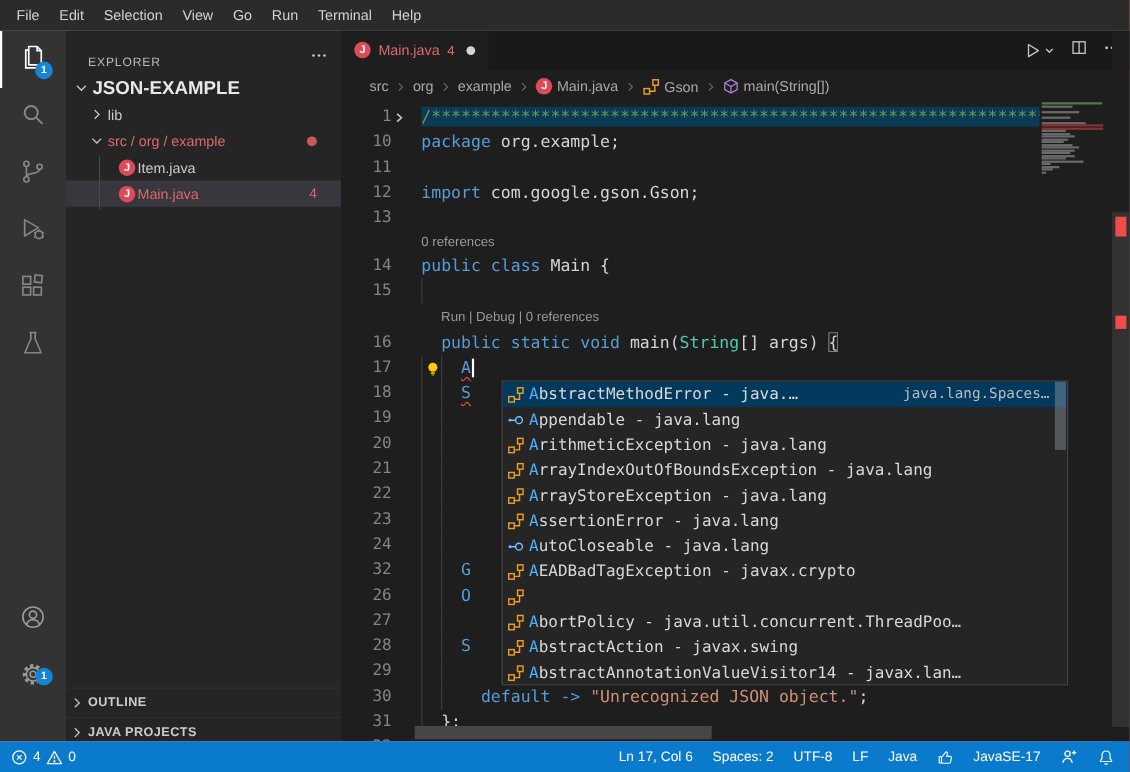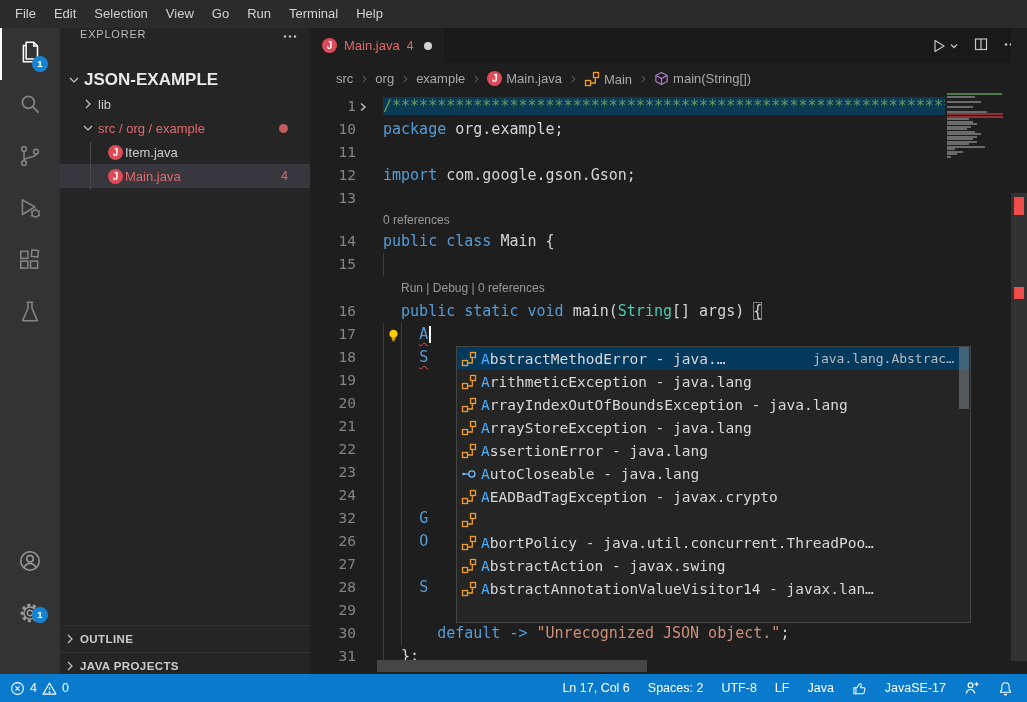--- a/index.html
+++ b/index.html
@@ -12,21 +12,21 @@
   
   .activitybar{position:absolute;left:0;top:28px;width:60px;height:646px;background:#333333;z-index:25;}
   .abitem{width:60px;height:52px;display:flex;align-items:center;justify-content:center;
           color:#868686;position:relative;box-sizing:border-box;}
   .abitem.active{color:#ffffff;border-left:2px solid #ffffff;}
   .abitem .badge, .abbot .badge{position:absolute;right:12px;bottom:8px;min-width:16px;height:16px;border-radius:9px;
           background:#1585d3;color:#fff;font-size:9.5px;line-height:16px;text-align:center;font-weight:bold;}
   .abbot{position:absolute;width:60px;height:32px;display:flex;align-items:center;justify-content:center;color:#9b9b9b;}
   
   .sidebar{position:absolute;left:60px;top:28px;width:250px;height:646px;background:#252526;z-index:20;}
-  .sb-header{display:flex;align-items:flex-start;justify-content:space-between;height:35px;padding:0 12px 0 20px;}
+  .sb-header{display:flex;align-items:flex-end;justify-content:space-between;height:35px;padding:0 12px 0 20px;}
   .sb-title{color:#bbbbbb;font-size:11px;letter-spacing:.8px;}
   .sb-more{color:#c5c5c5;}
   .tree{position:absolute;left:0;top:40px;width:250px;}
   .trow{height:24px;display:flex;align-items:center;color:#cccccc;font-size:13px;position:relative;box-sizing:border-box;}
   .trow.selected{background:#37373d;}
   .trow .chev{width:16px;height:16px;flex:none;color:#c5c5c5;display:flex;align-items:center;justify-content:center;}
   .trow .lbl{margin-left:2px;white-space:pre;}
   .trow.errorlbl .lbl{color:#e0696d;}
   .trow.boldlbl .lbl{font-weight:bold;font-size:17px;color:#e8e8e8;}
   .trow .tbadge{position:absolute;right:22px;color:#e0696d;font-size:12.5px;}
@@ -307,21 +307,21 @@
           </svg>
         </span>
         <span class="crumb">
           <span style="display: flex;">
             <svg width="16" height="16" viewBox="0 0 16 16" fill="none" stroke="#EE9D28" stroke-width="1.3">
               <rect x="1.5" y="9.5" width="5" height="5"></rect>
               <rect x="9.5" y="1.5" width="5" height="5"></rect>
               <path d="M6.5 12h4.8V6.5"></path>
             </svg>
           </span>
-          <span>Main</span>
+          <span>Gson</span>
         </span>
         <span class="crumbsep">
           <svg width="12" height="12" viewBox="0 0 16 16" fill="none" stroke="currentColor" stroke-width="1.3">
             <path d="M6 3.5L10.5 8 6 12.5"></path>
           </svg>
         </span>
         <span class="crumb">
           <span style="display: flex;">
             <svg width="15" height="15" viewBox="0 0 16 16" fill="none" stroke="#B180D7" stroke-width="1.2">
               <path d="M8 1.5L14 4.8v6.4L8 14.5 2 11.2V4.8z" stroke-linejoin="round"></path>
@@ -407,21 +407,31 @@
   <div class="suggest" id="suggest">
       <div class="srow selected">
         <span class="sicon">
           <svg width="16" height="16" viewBox="0 0 16 16" fill="none" stroke="#EE9D28" stroke-width="1.3">
             <rect x="1.5" y="9.5" width="5" height="5"></rect>
             <rect x="9.5" y="1.5" width="5" height="5"></rect>
             <path d="M6.5 12h4.8V6.5"></path>
           </svg>
         </span>
         <span><span class="match">A</span>bstractMethodError - java.…</span>
-        <span class="sdetail">java.lang.Abstrac…</span>
+        <span class="sdetail">java.lang.Spaces…</span>
+      </div>
+      <div class="srow">
+        <span class="sicon">
+          <svg width="16" height="16" viewBox="0 0 16 16" fill="none" stroke="#75BEFF" stroke-width="1.3">
+            <circle cx="10.8" cy="8" r="3.1"></circle>
+            <path d="M2 8h5.6"></path>
+            <circle cx="2.6" cy="8" r="1.3" fill="#75BEFF" stroke="none"></circle>
+          </svg>
+        </span>
+        <span><span class="match">A</span>ppendable - java.lang</span>
       </div>
       <div class="srow">
         <span class="sicon">
           <svg width="16" height="16" viewBox="0 0 16 16" fill="none" stroke="#EE9D28" stroke-width="1.3">
             <rect x="1.5" y="9.5" width="5" height="5"></rect>
             <rect x="9.5" y="1.5" width="5" height="5"></rect>
             <path d="M6.5 12h4.8V6.5"></path>
           </svg>
         </span>
         <span><span class="match">A</span>rithmeticException - java.lang</span>

